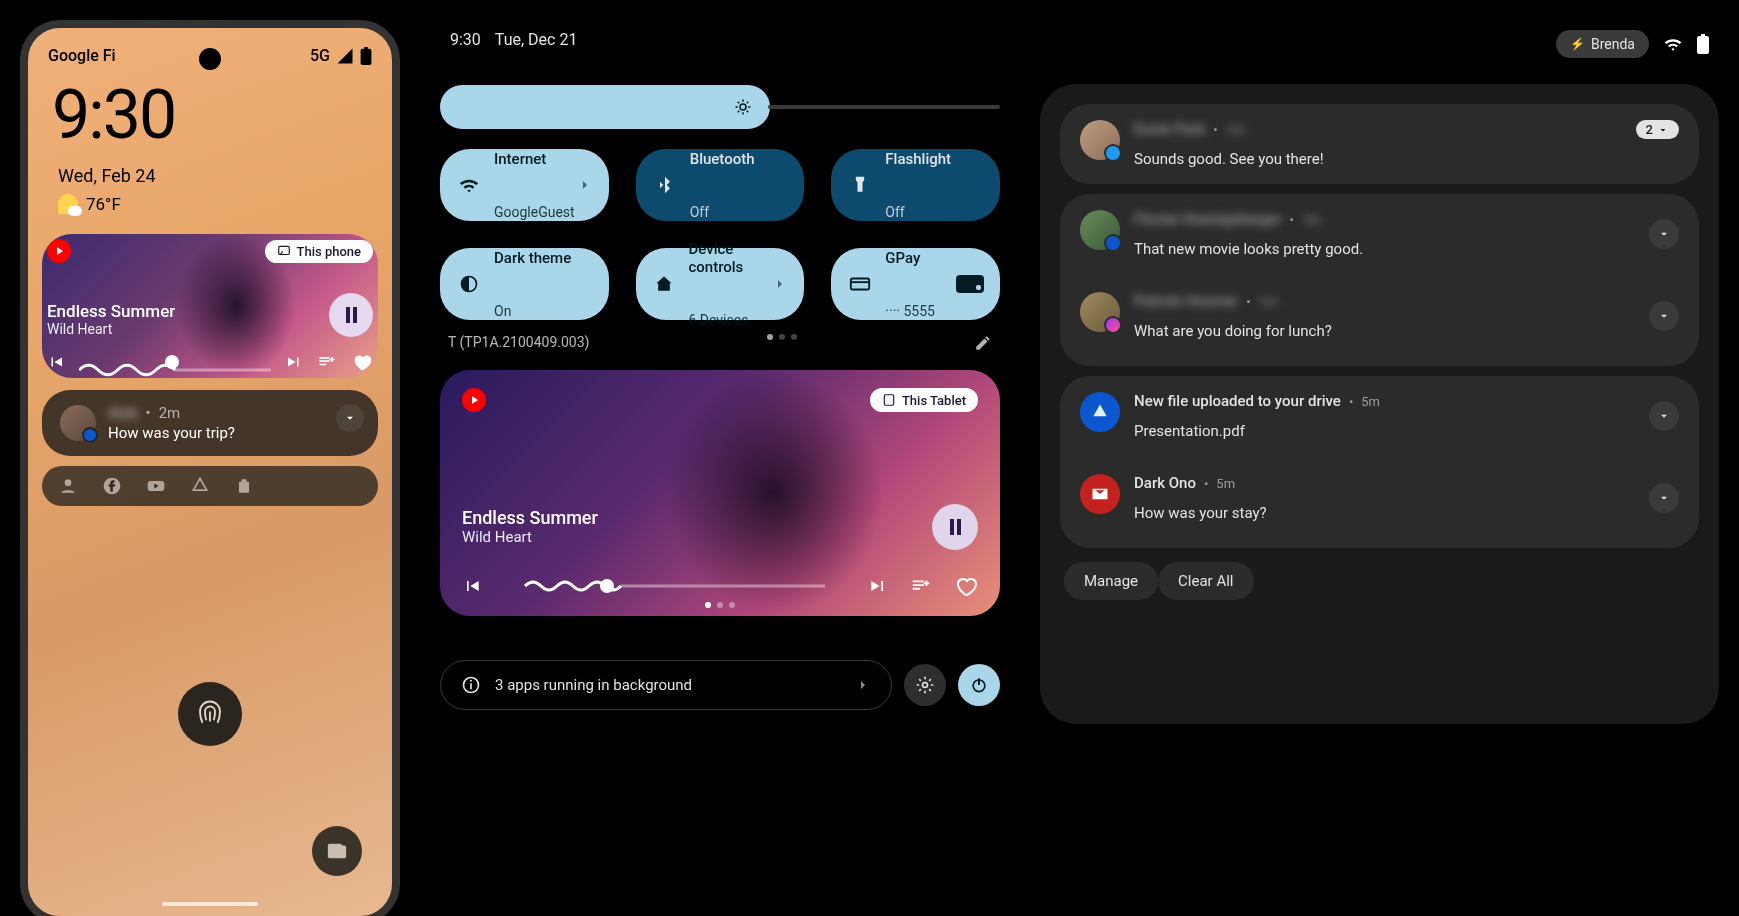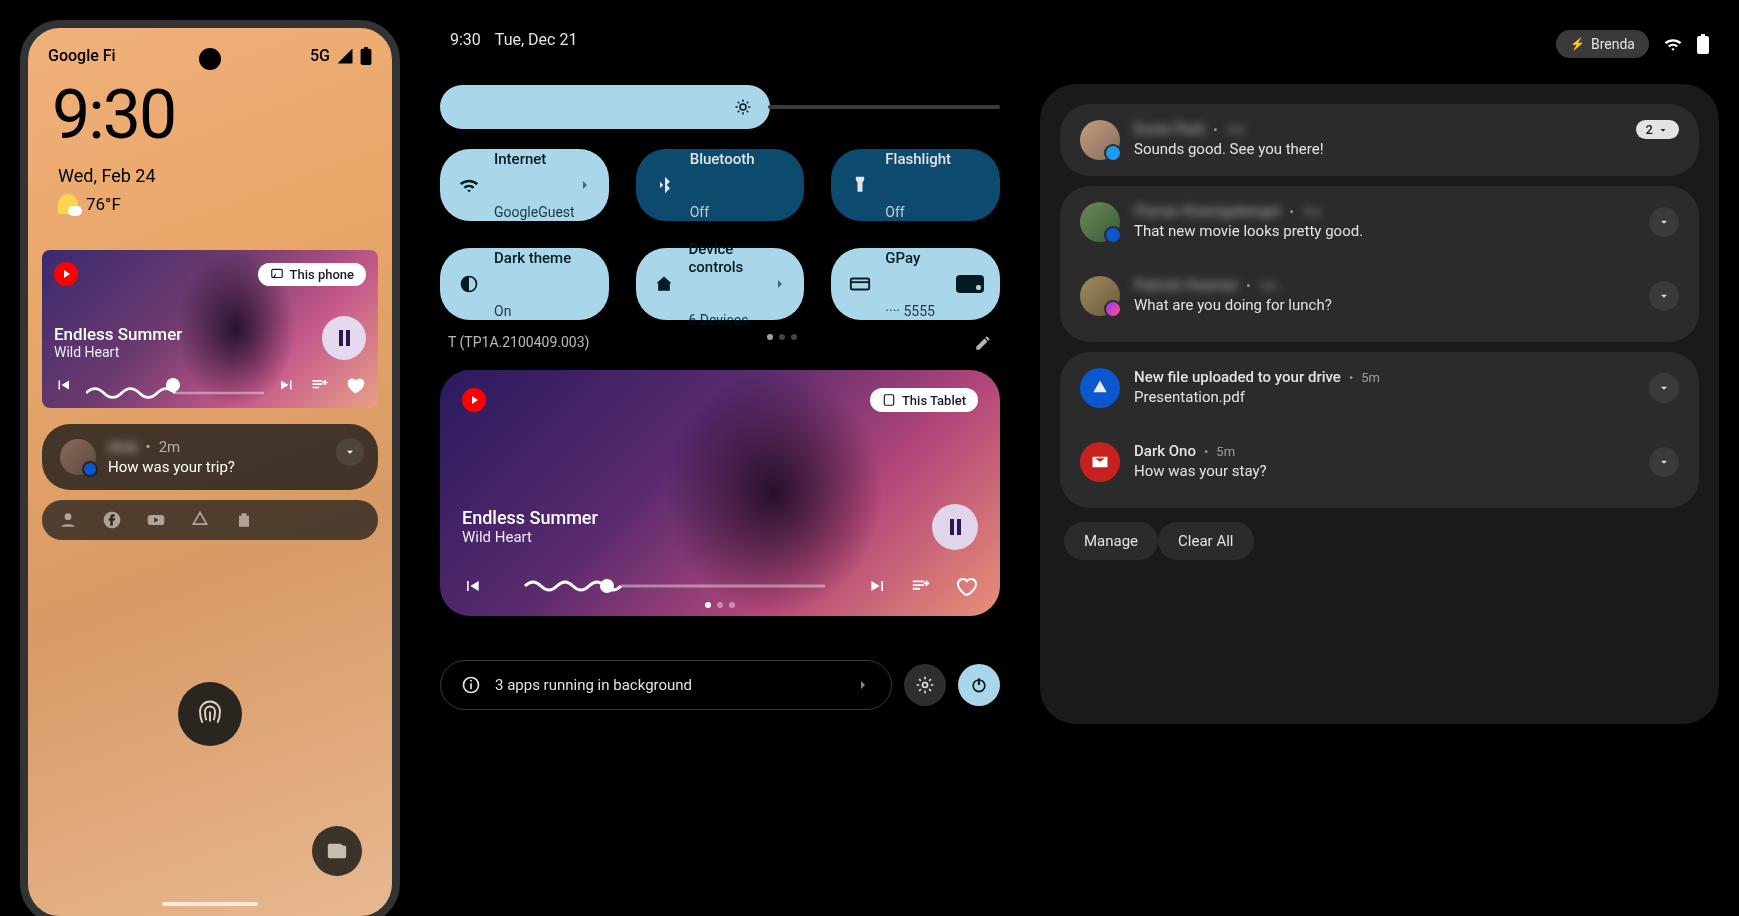--- a/index.html
+++ b/index.html
@@ -14,23 +14,23 @@
   .phone-camera { position: absolute; top: 20px; left: 50%; transform: translateX(-50%); width: 22px; height: 22px; border-radius: 50%; background: #000; z-index: 10; }
   .phone-status { display: flex; justify-content: space-between; padding: 18px 20px 0; font-size: 16px; font-weight: 500; }
   .phone-status .right { display: flex; align-items: center; gap: 6px; }
   .phone-clock { font-size: 68px; font-weight: 400; padding: 10px 24px 0; letter-spacing: -2px; }
   .phone-date { padding: 10px 30px 4px; font-size: 18px; }
   .phone-weather { display: flex; align-items: center; gap: 8px; padding: 4px 30px 20px; font-size: 17px; }
   .weather-icon { width: 20px; height: 20px; background: #ffd54f; border-radius: 50% 50% 50% 0; position: relative; }
   .weather-icon::after { content:''; position:absolute; right:-4px; bottom:-2px; width:14px; height:10px; background:#fff; border-radius:10px; }
 
   .phone-media {
-    margin: 16px 14px; border-radius: 8px; overflow: hidden;
+    margin: 0 14px; border-radius: 30px; overflow: hidden;
     background: linear-gradient(135deg, #3a2a70 0%, #6b3a6e 40%, #c4588a 70%, #e8a088 100%);
-    position: relative; padding: 12px; color: #fff;
+    position: relative; padding: 5px; color: #fff;
   }
   .phone-media .silhouette { position:absolute; top:0; left:40%; width:120px; height:100%; background: radial-gradient(ellipse at center, rgba(10,5,30,.8) 0%, transparent 70%); }
   .media-top { display:flex; justify-content:space-between; align-items:center; position:relative; z-index:2; }
   .yt-icon { width:24px; height:24px; border-radius:50%; background:#f00; display:flex; align-items:center; justify-content:center; }
   .yt-icon::after { content:''; border-left:6px solid #fff; border-top:4px solid transparent; border-bottom:4px solid transparent; margin-left:2px; }
   .cast-chip { background:#fff; color:#1a1a2e; border-radius:20px; padding:4px 12px; font-size:13px; font-weight:500; display:flex; align-items:center; gap:6px; }
   .media-track { margin-top:30px; position:relative; z-index:2; display:flex; justify-content:space-between; align-items:flex-end; }
   .media-track .title { font-size:17px; font-weight:500; }
   .media-track .artist { font-size:14px; opacity:.9; }
   .play-btn { width:44px; height:44px; border-radius:50%; background:#e4d9ef; display:flex; align-items:center; justify-content:center; }
@@ -126,21 +126,21 @@
   .ab.msg { background:#0b57d0; }
   .ab.msgr { background:linear-gradient(135deg,#a033ff,#ff5280); }
   .app-icon { width:40px; height:40px; border-radius:50%; display:flex; align-items:center; justify-content:center; flex-shrink:0; }
   .app-icon.drive { background:#0b57d0; }
   .app-icon.gmail { background:#c5221f; }
   .notif-card .content { flex:1; min-width:0; }
   .notif-card .line1 { display:flex; gap:8px; font-size:15px; align-items:baseline; }
   .notif-card .name { font-weight:500; }
   .notif-card .nblur { filter:blur(4px); opacity:.6; }
   .notif-card .time { font-size:13px; opacity:.6; }
-  .notif-card .text { font-size:15px; margin-top:2px; }
+  .notif-card .text { font-size:15px; margin-top:12px; }
   .count-chip { background:#e3e3e3; color:#1a1a1a; border-radius:14px; padding:2px 10px; font-size:13px; font-weight:500; display:flex; align-items:center; gap:4px; align-self:flex-start; }
   .exp { width:30px; height:30px; border-radius:50%; background:#3a3a3a; display:flex; align-items:center; justify-content:center; align-self:center; }
   .notif-actions { display:flex; padding:4px 4px 0; }
   .chip-btn { background:#2b2b2b; border-radius:22px; padding:10px 20px; font-size:15px; }
 
   
   svg { display:block; }
 </style>
 </head>
 <body>

